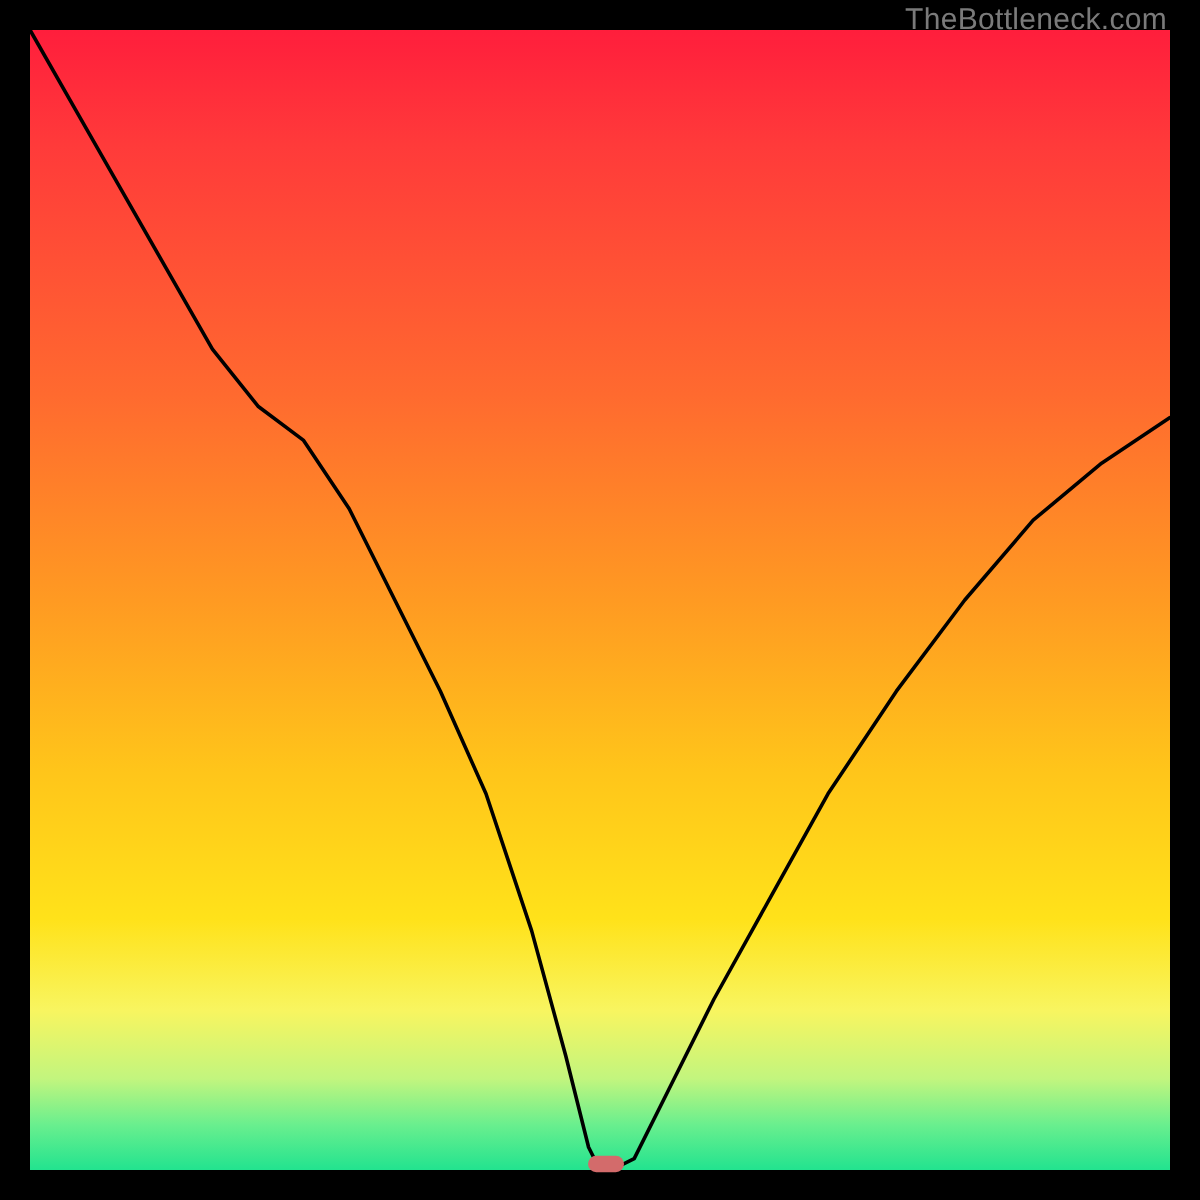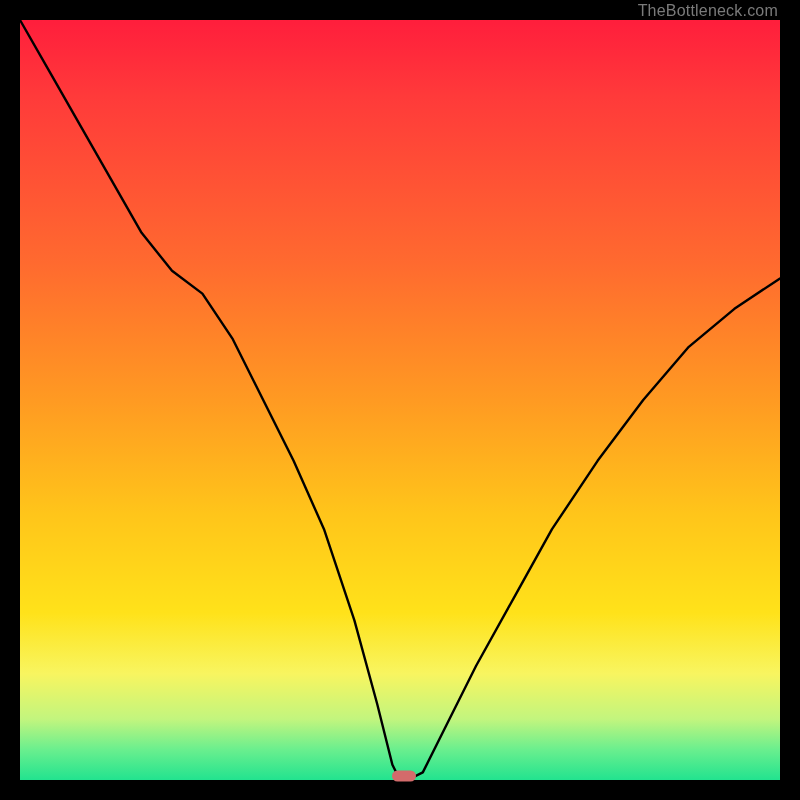--- a/index.html
+++ b/index.html
@@ -42,21 +42,21 @@
     height: 11px;
     border-radius: 6px;
     background: #d36b6b;
     transform: translate(-50%, -50%);
   }
   .watermark {
     position: absolute;
     top: 2px;
     right: 22px;
     color: #7a7a7a;
-    font-size: 16px;
+    font-size: 20px;
     font-weight: 400;
     letter-spacing: 0.2px;
     user-select: none;
   }
   svg.curve {
     position: absolute;
     inset: 0;
     width: 100%;
     height: 100%;
     overflow: visible;

